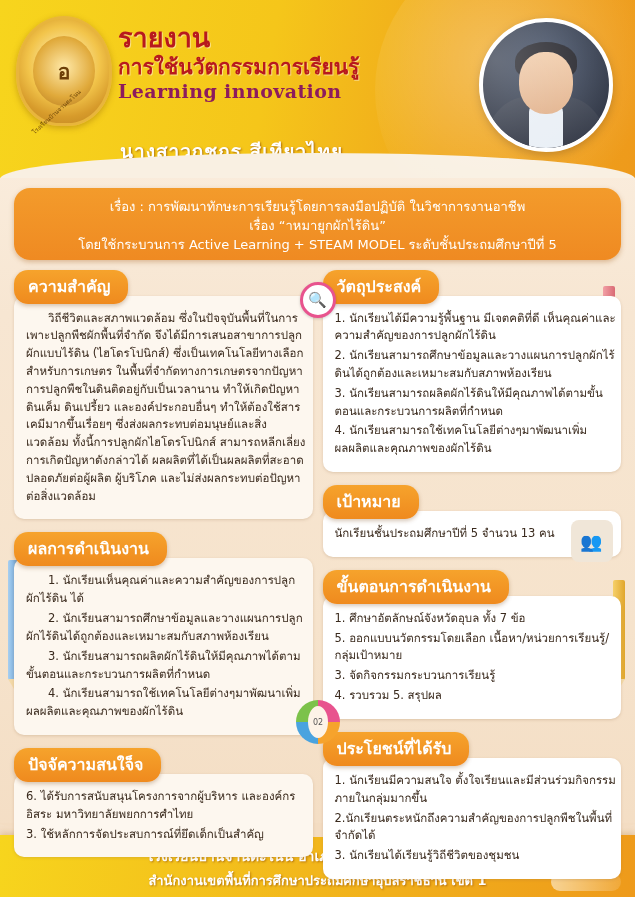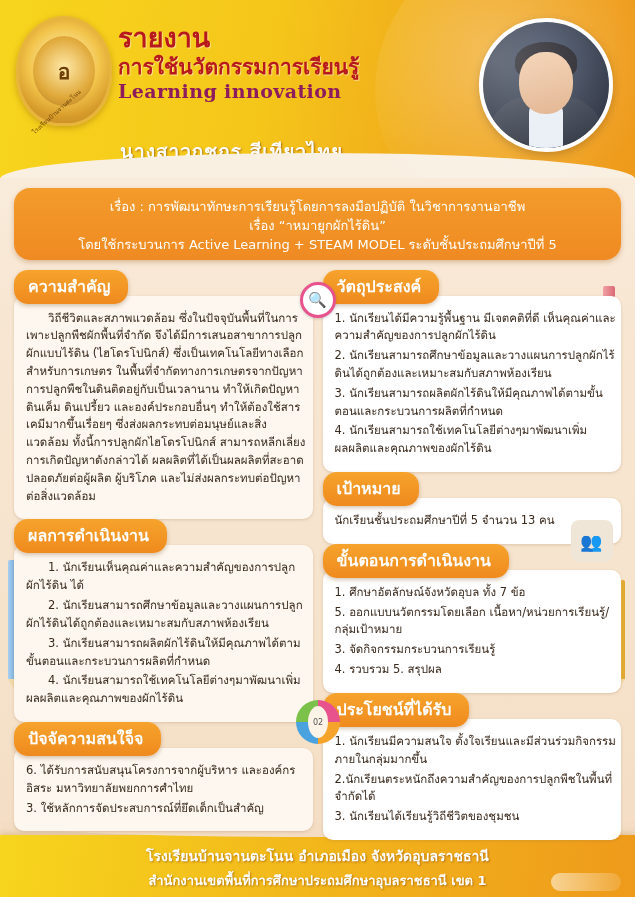--- a/index.html
+++ b/index.html
@@ -109,21 +109,21 @@
     position:relative; z-index:3;
   }
   .topic .l1 { font-size:13px; line-height:1.45; }
   .topic .l2 { font-size:13px; line-height:1.45; }
   .topic .l3 { font-size:13px; line-height:1.45; }
 
   
   .columns {
     display:flex; gap:10px; padding: 10px 14px 0 14px; position:relative; z-index:3;
   }
-  .col { width:50%; display:flex; flex-direction:column; gap:0; }
+  .col { width:50%; display:flex; flex-direction:column; gap:13px; }
 
   .card { position:relative; }
   .card-title {
     display:inline-block;
     color:#ffffff; font-size:16px; font-weight:bold;
     padding: 4px 18px 5px 14px;
     border-radius: 14px 14px 14px 14px;
     box-shadow: 0 2px 4px rgba(120,70,20,.3);
     position:relative; z-index:2;
   }

